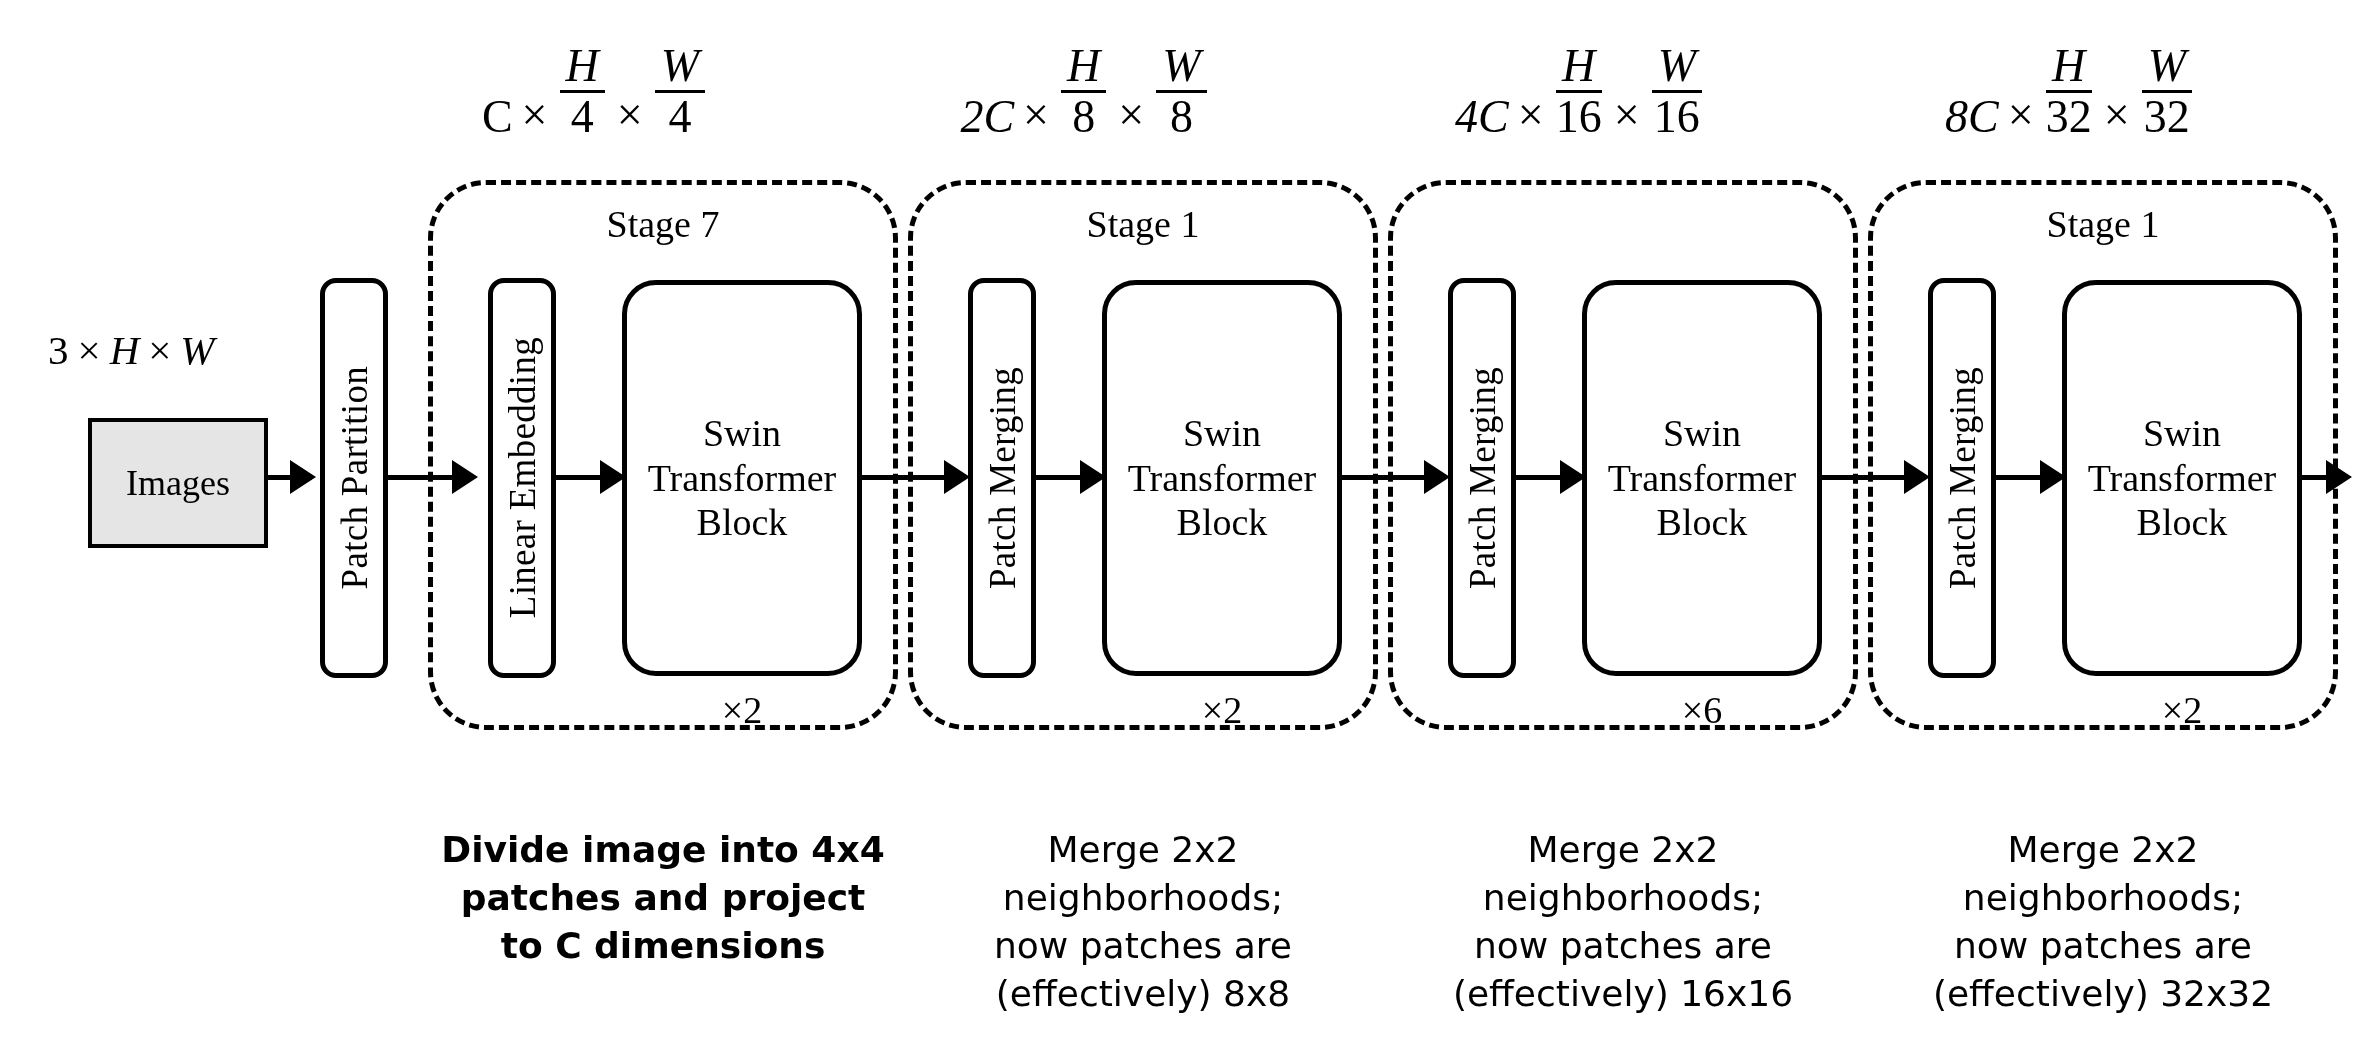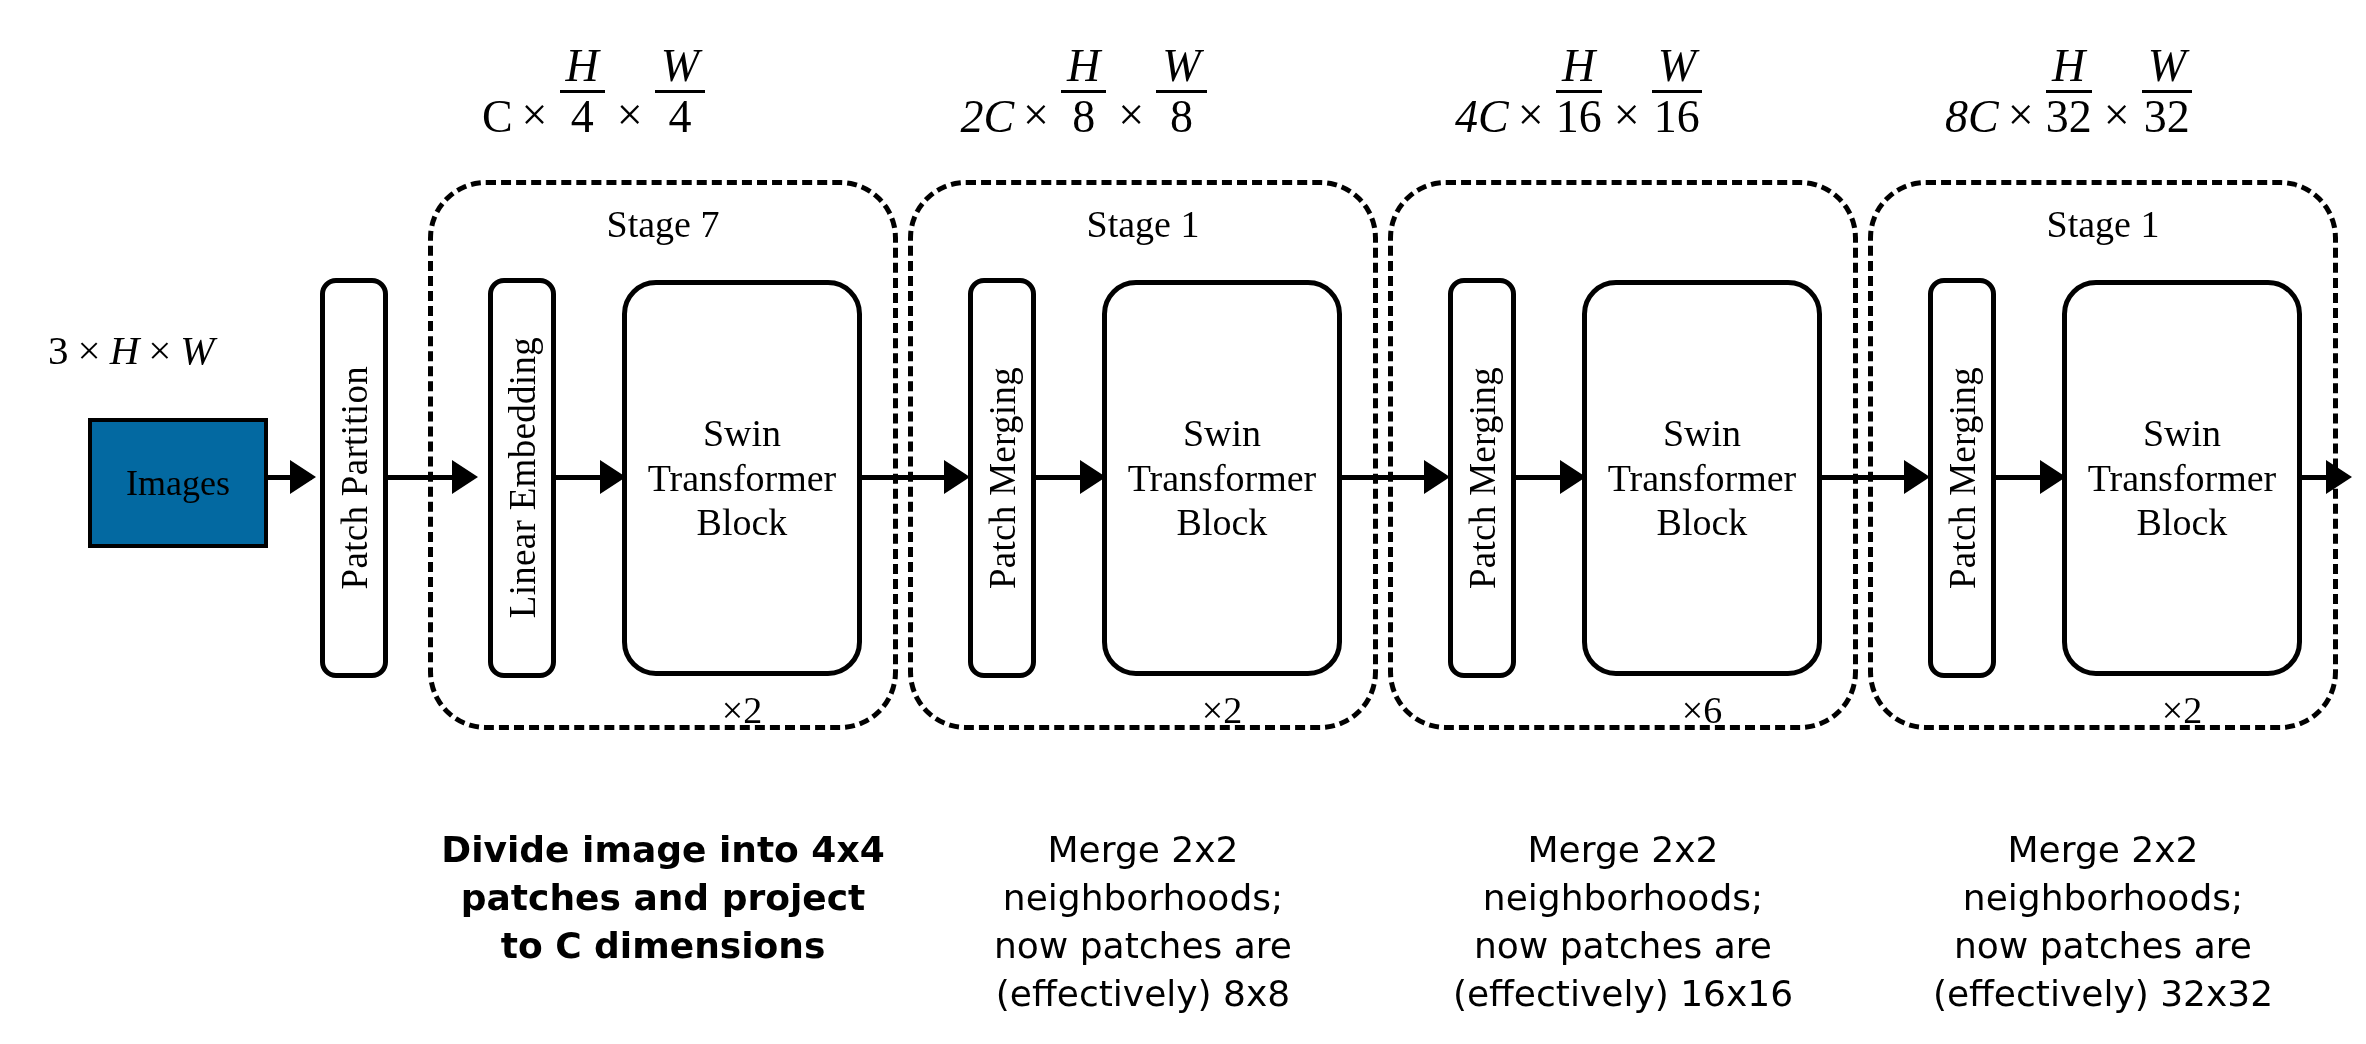--- a/index.html
+++ b/index.html
@@ -73,21 +73,21 @@
     line-height: 1;
   }
   .inlabel .it { font-style: italic; }
   .inlabel .times { font-style: normal; margin: 0 9px; }
 
   
   .imgbox {
     position: absolute;
     border: 4px solid #000;
     border-radius: 0;
-    background: #0369a1;
+    background: #e5e5e5;
     display: flex;
     align-items: center;
     justify-content: center;
     font-size: 36px;
     box-sizing: border-box;
   }
   .vbox {
     position: absolute;
     border: 5px solid #000;
     border-radius: 16px;

